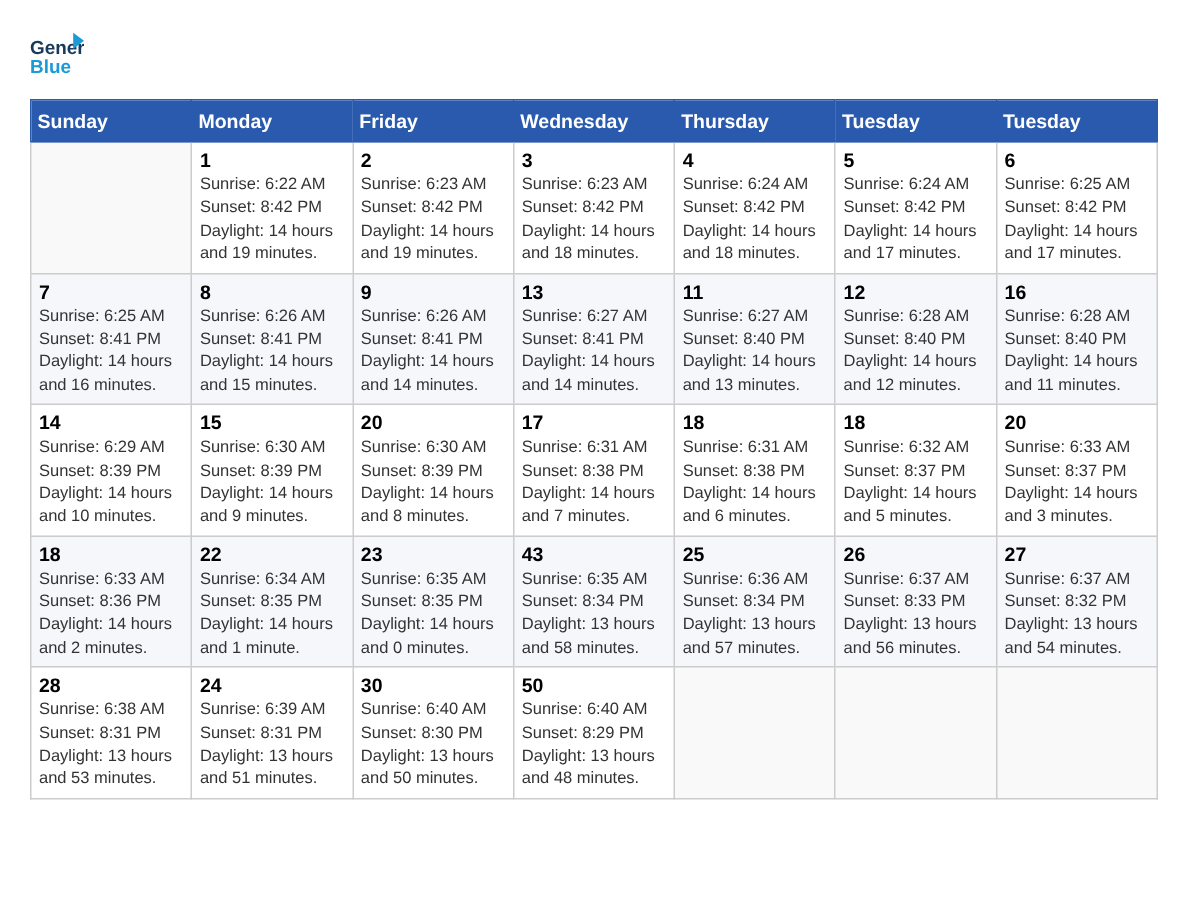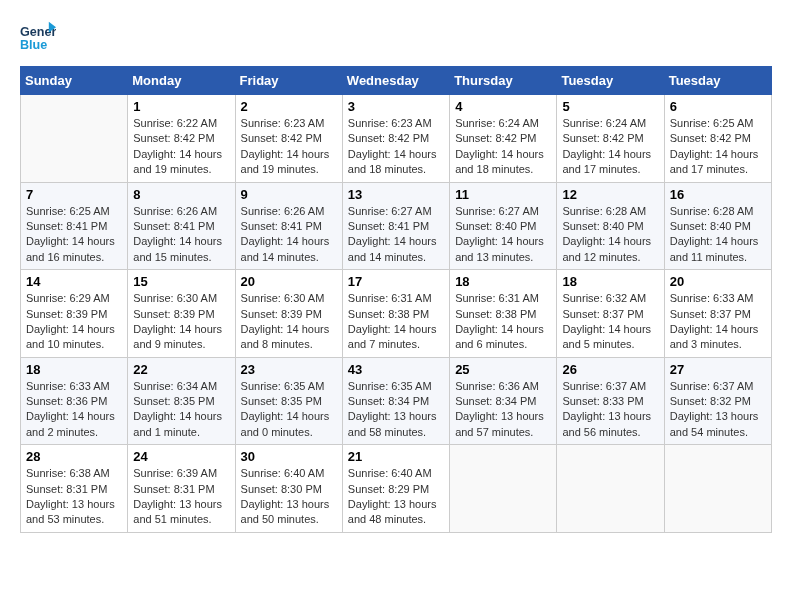--- a/index.html
+++ b/index.html
@@ -237,21 +237,21 @@
         </td>
         <td>
           <span class="day-number">24</span>
           <div class="day-info">Sunrise: 6:39 AM<br>Sunset: 8:31 PM<br>Daylight: 13 hours<br>and 51 minutes.</div>
         </td>
         <td>
           <span class="day-number">30</span>
           <div class="day-info">Sunrise: 6:40 AM<br>Sunset: 8:30 PM<br>Daylight: 13 hours<br>and 50 minutes.</div>
         </td>
         <td>
-          <span class="day-number">21</span>
+          <span class="day-number">50</span>
           <div class="day-info">Sunrise: 6:40 AM<br>Sunset: 8:29 PM<br>Daylight: 13 hours<br>and 48 minutes.</div>
         </td>
         <td class="empty"></td>
         <td class="empty"></td>
         <td class="empty"></td>
       </tr>
     </tbody>
 </table>
 
 </body></html>

